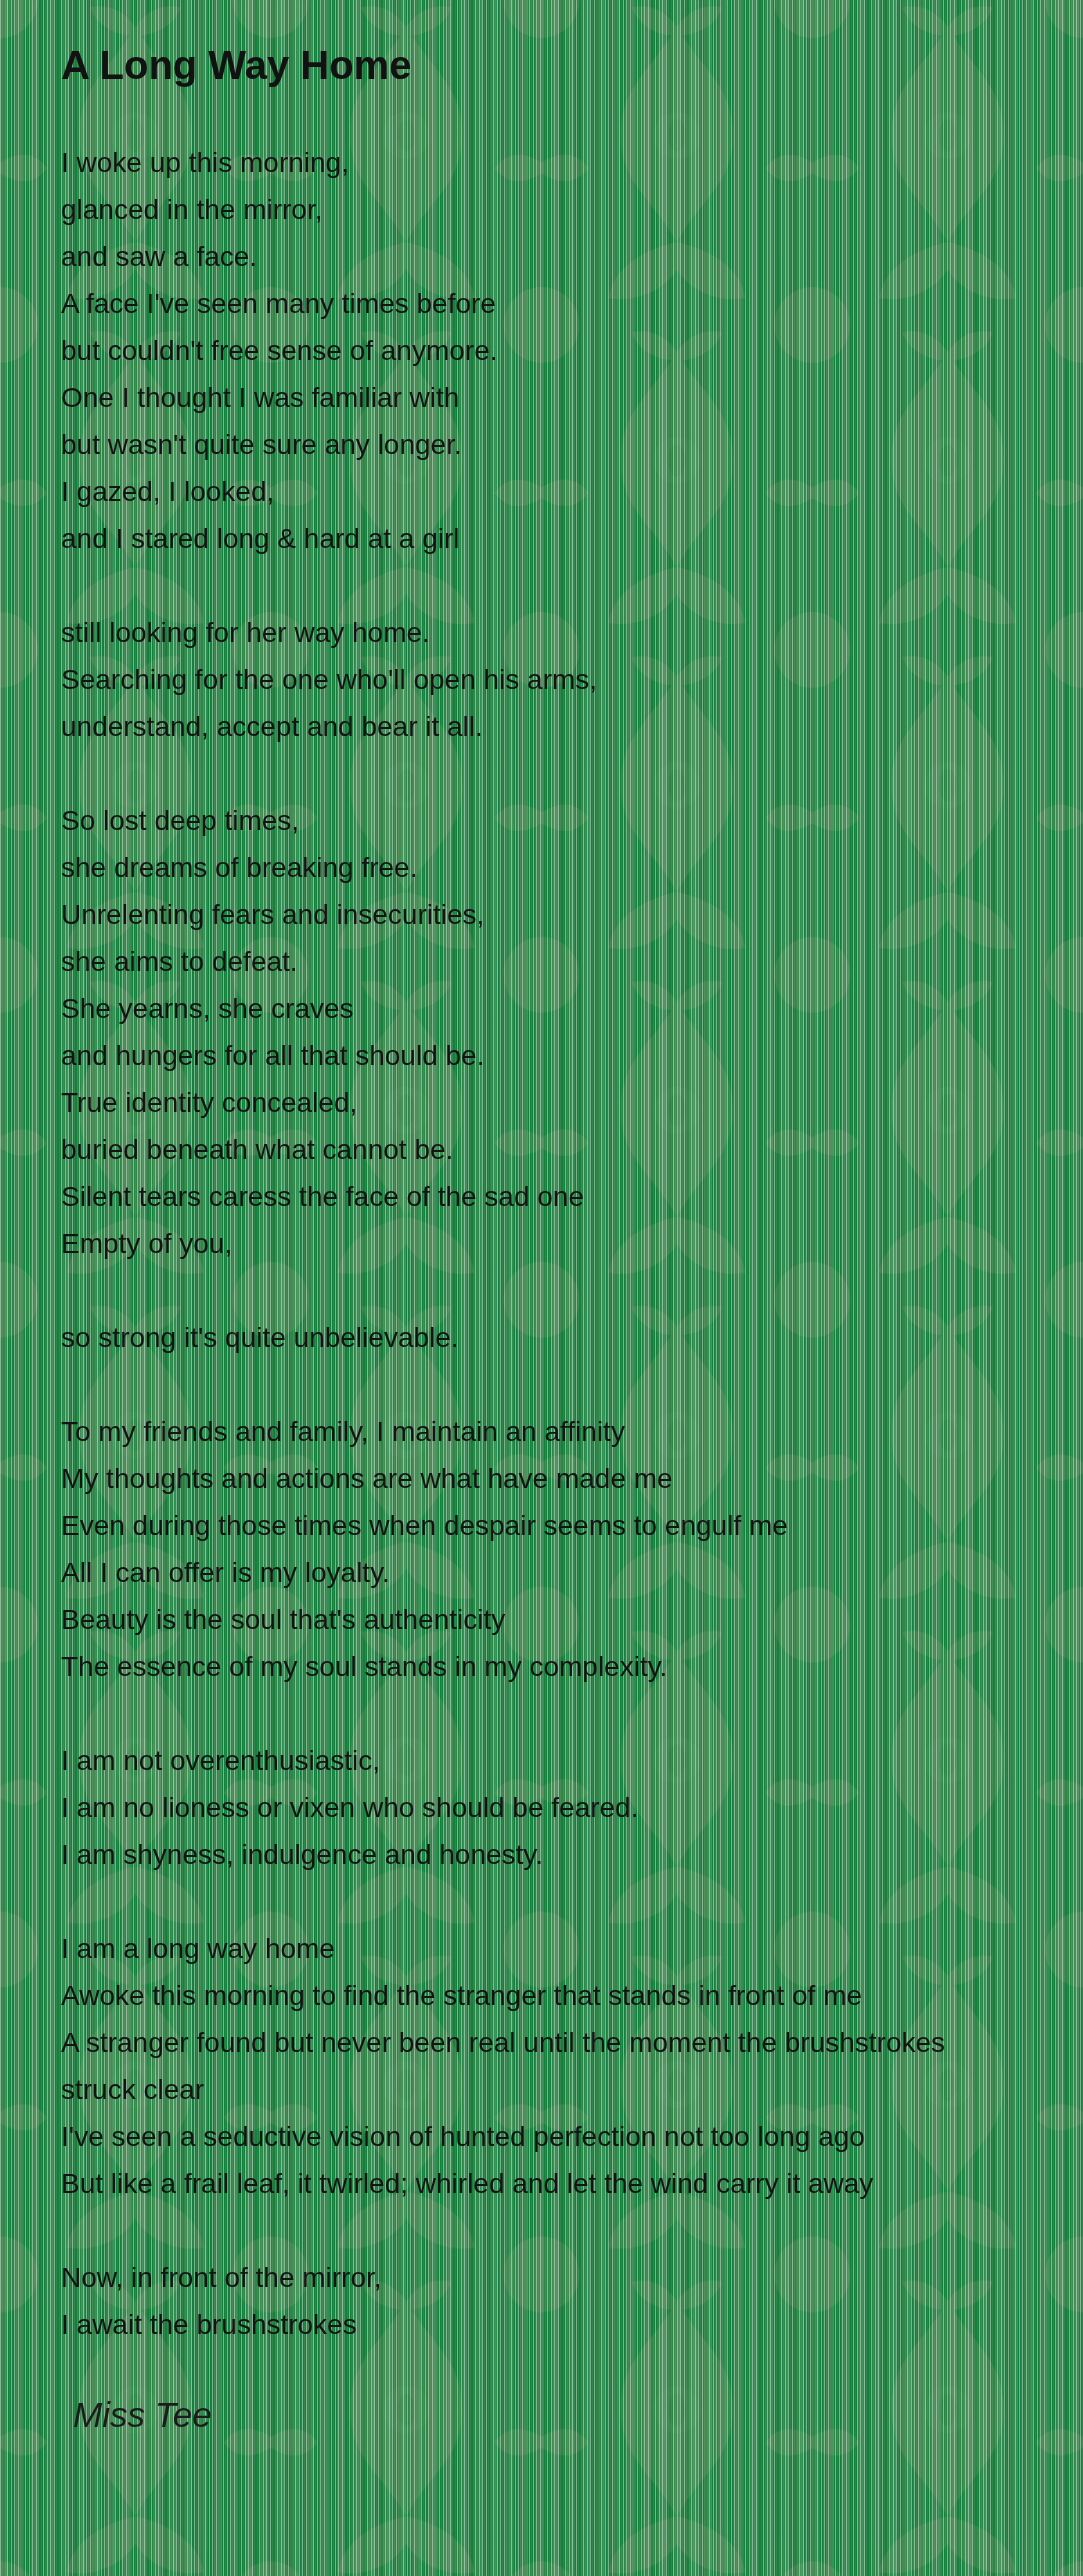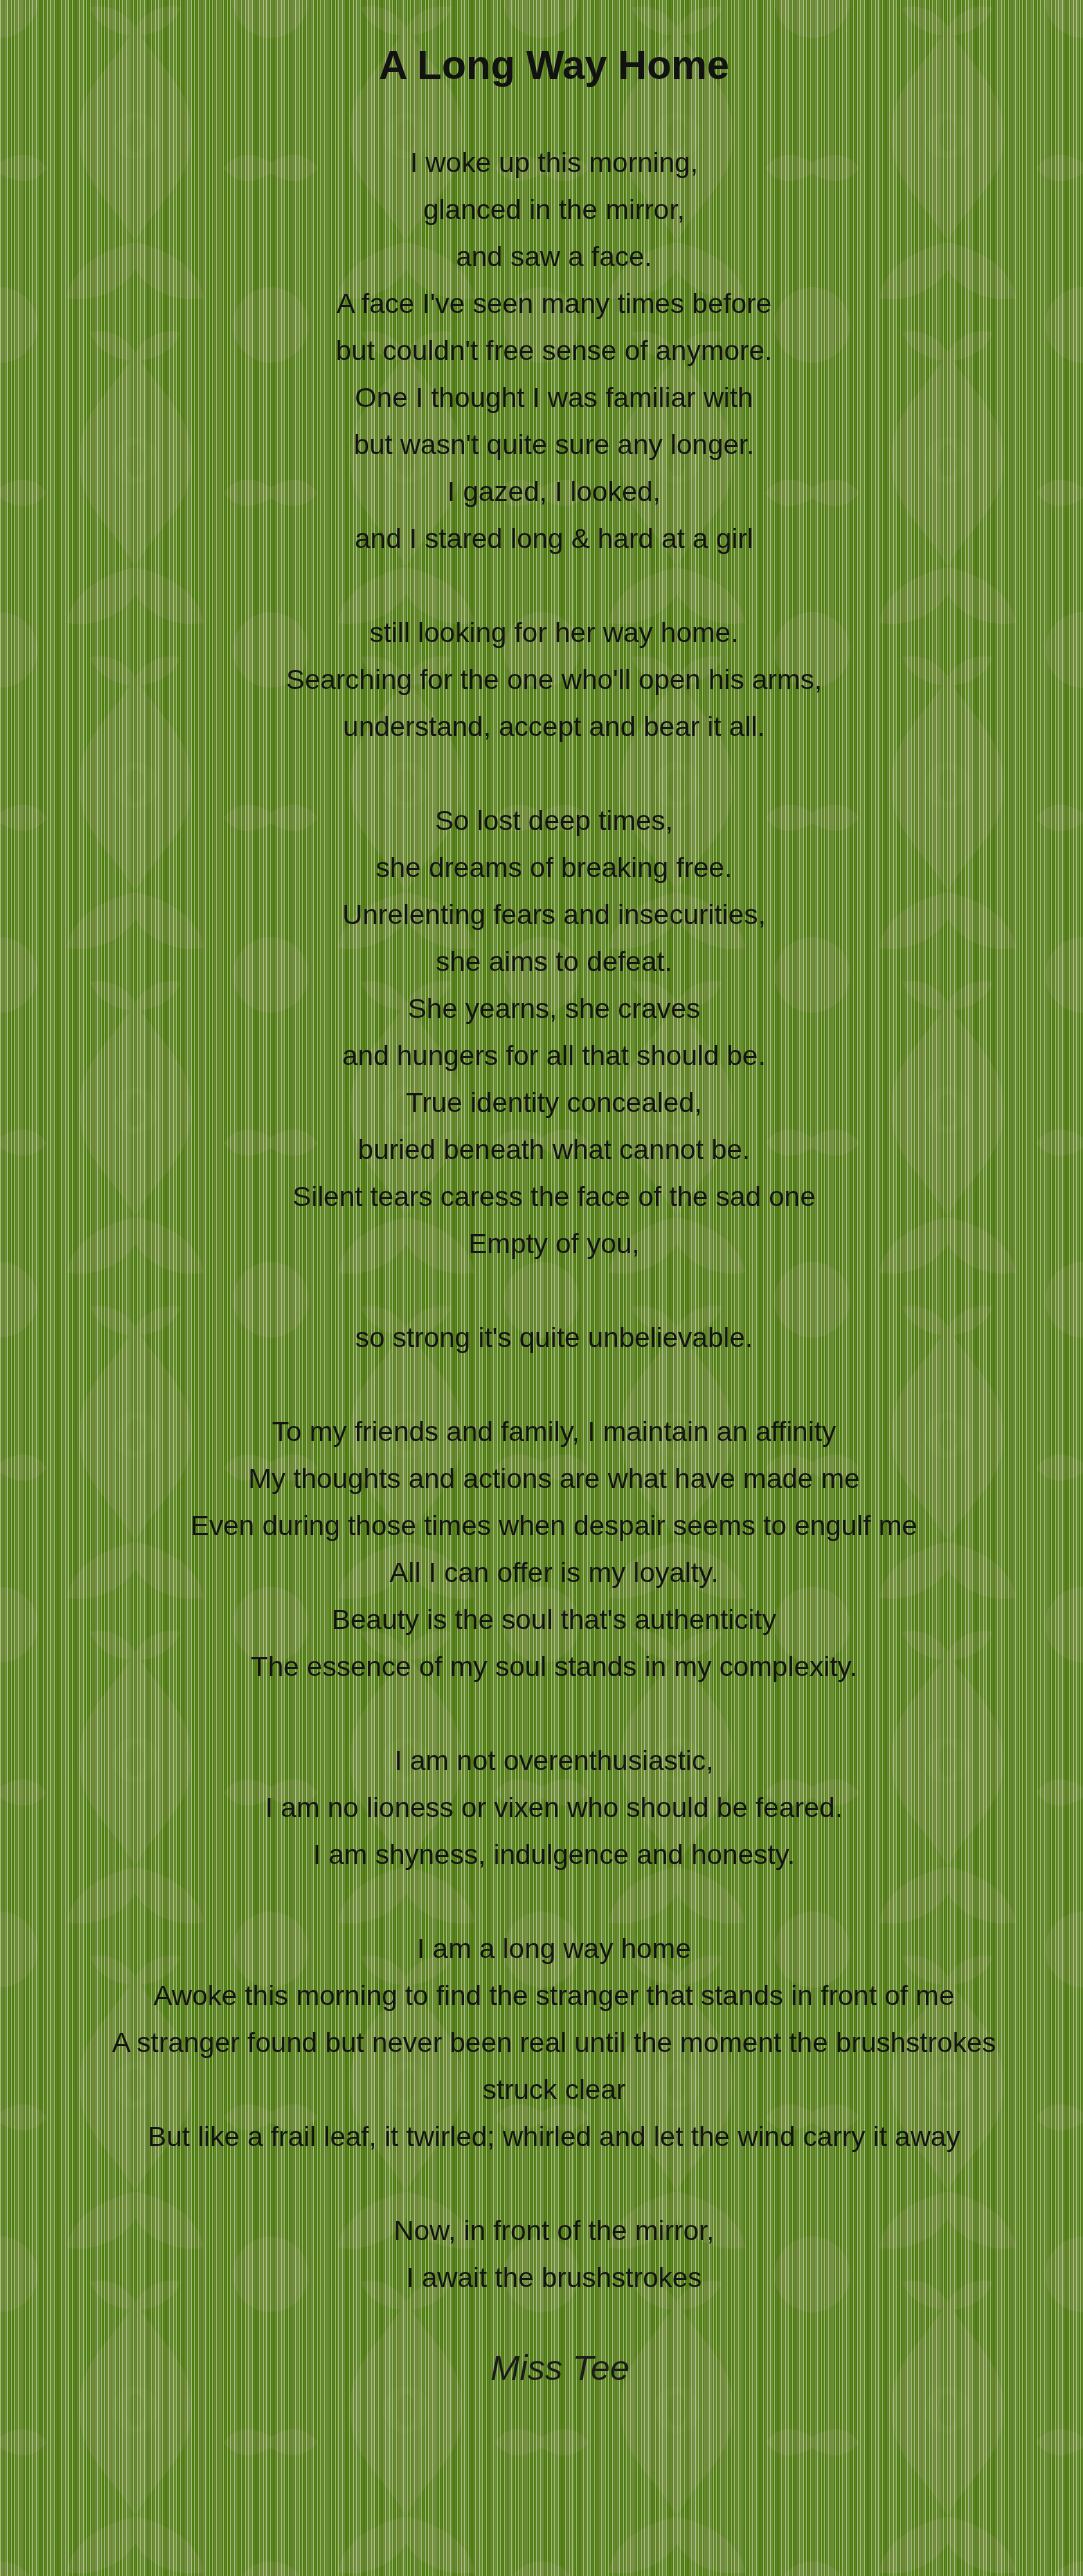--- a/index.html
+++ b/index.html
@@ -2,23 +2,22 @@
 <html style="font-size:14.4px"><head>
 <meta charset="utf-8">
 <style>
   html, body { margin: 0; padding: 0; }
   body { background: #ebe5d5; font-family: "Liberation Sans", sans-serif; }
 
   .page {
     position: relative;
     width: 1083px;
     height: 2576px;
-    background-color: #4d7c0f;
+    background-color: #15803d;
     overflow: hidden;
-    text-align: center;
   }
 
   
   .damask-svg {
     position: absolute;
     inset: 0;
     display: block;
   }
 
   
@@ -155,20 +154,21 @@
         <div class="stanza">
           <div class="line">I am not overenthusiastic,</div>
           <div class="line">I am no lioness or vixen who should be feared.</div>
           <div class="line">I am shyness, indulgence and honesty.</div>
         </div>
         <div class="stanza">
           <div class="line">I am a long way home</div>
           <div class="line">Awoke this morning to find the stranger that stands in front of me</div>
           <div class="line">A stranger found but never been real until the moment the brushstrokes</div>
           <div class="line">struck clear</div>
+          <div class="line">I've seen a seductive vision of hunted perfection not too long ago</div>
           <div class="line">But like a frail leaf, it twirled; whirled and let the wind carry it away</div>
         </div>
         <div class="stanza">
           <div class="line">Now, in front of the mirror,</div>
           <div class="line">I await the brushstrokes</div>
         </div>
       </div>
 
     <div class="author-signature">Miss Tee</div>
   </div>

